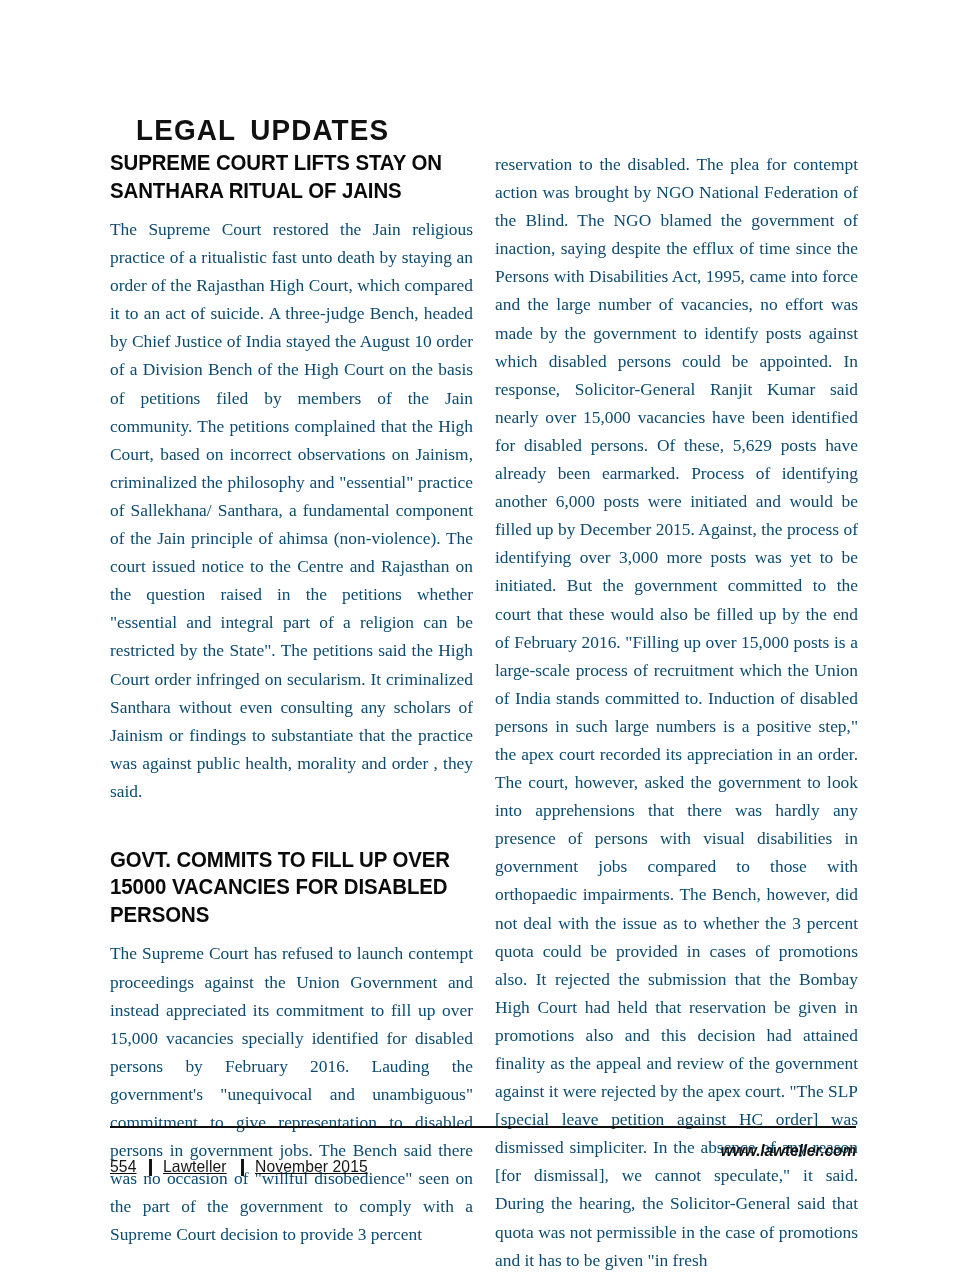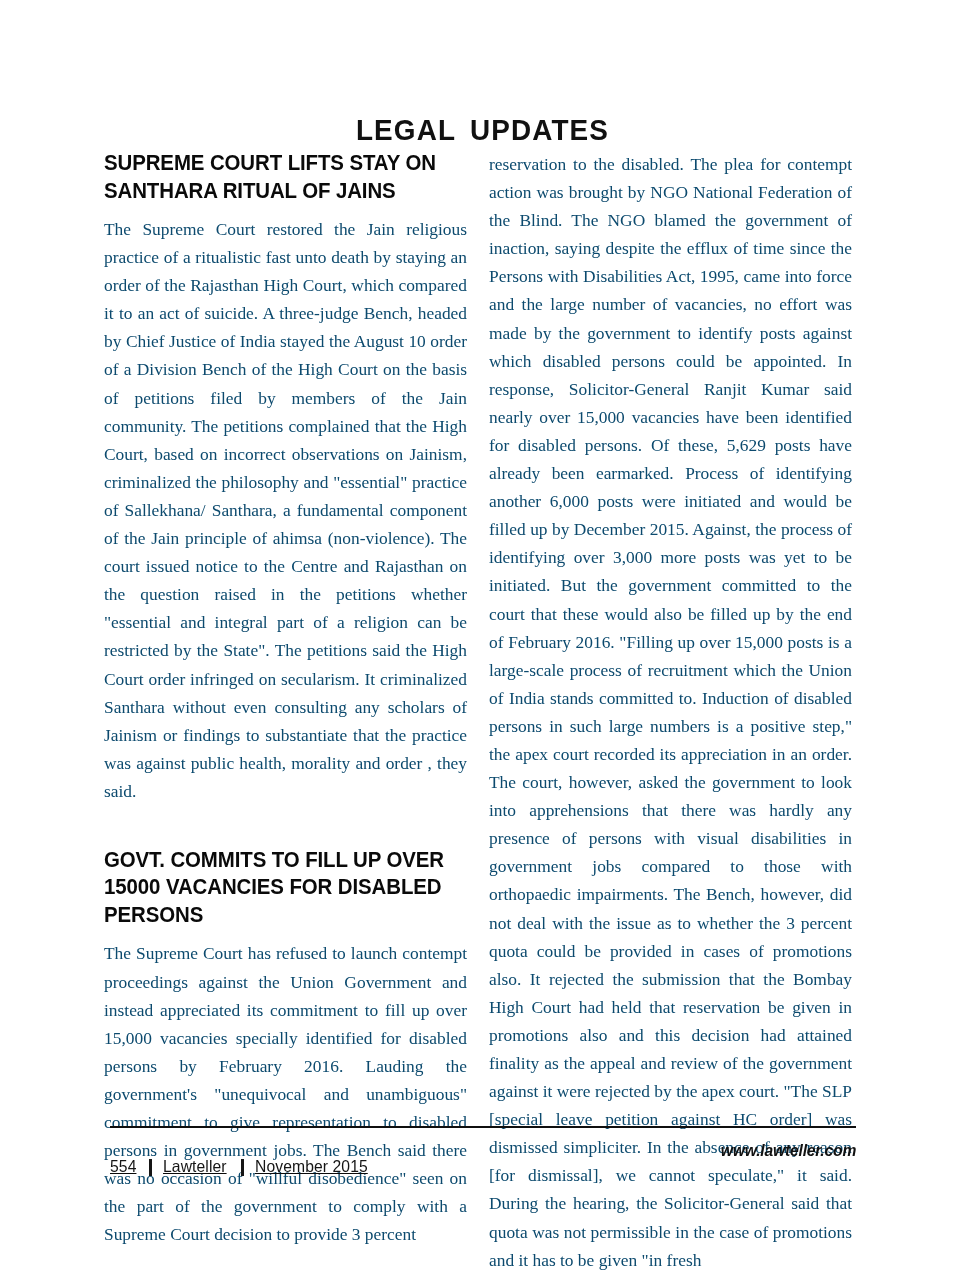--- a/index.html
+++ b/index.html
@@ -23,39 +23,38 @@
     width: 965px;
     height: 1280px;
   }
 
   
   .masthead {
     position: absolute;
     left: 110px;
     top: 113px;
     width: 745px;
-    text-align: center;
   }
   .masthead-title {
     font-family: "Liberation Sans Narrow", "Liberation Sans", sans-serif;
     font-weight: bold;
     font-size: 30px;
     letter-spacing: 1.2px;
     word-spacing: 6px;
     line-height: 34px;
     color: #111111;
     margin: 0;
     transform: scaleX(0.93);
     transform-origin: center center;
   }
 
   
   .columns {
     position: absolute;
-    left: 104px;
+    left: 110px;
     top: 150px;
     width: 748px;
     height: 965px;
   }
   .col {
     position: absolute;
     top: 0;
     width: 363px;
     height: 965px;
   }

